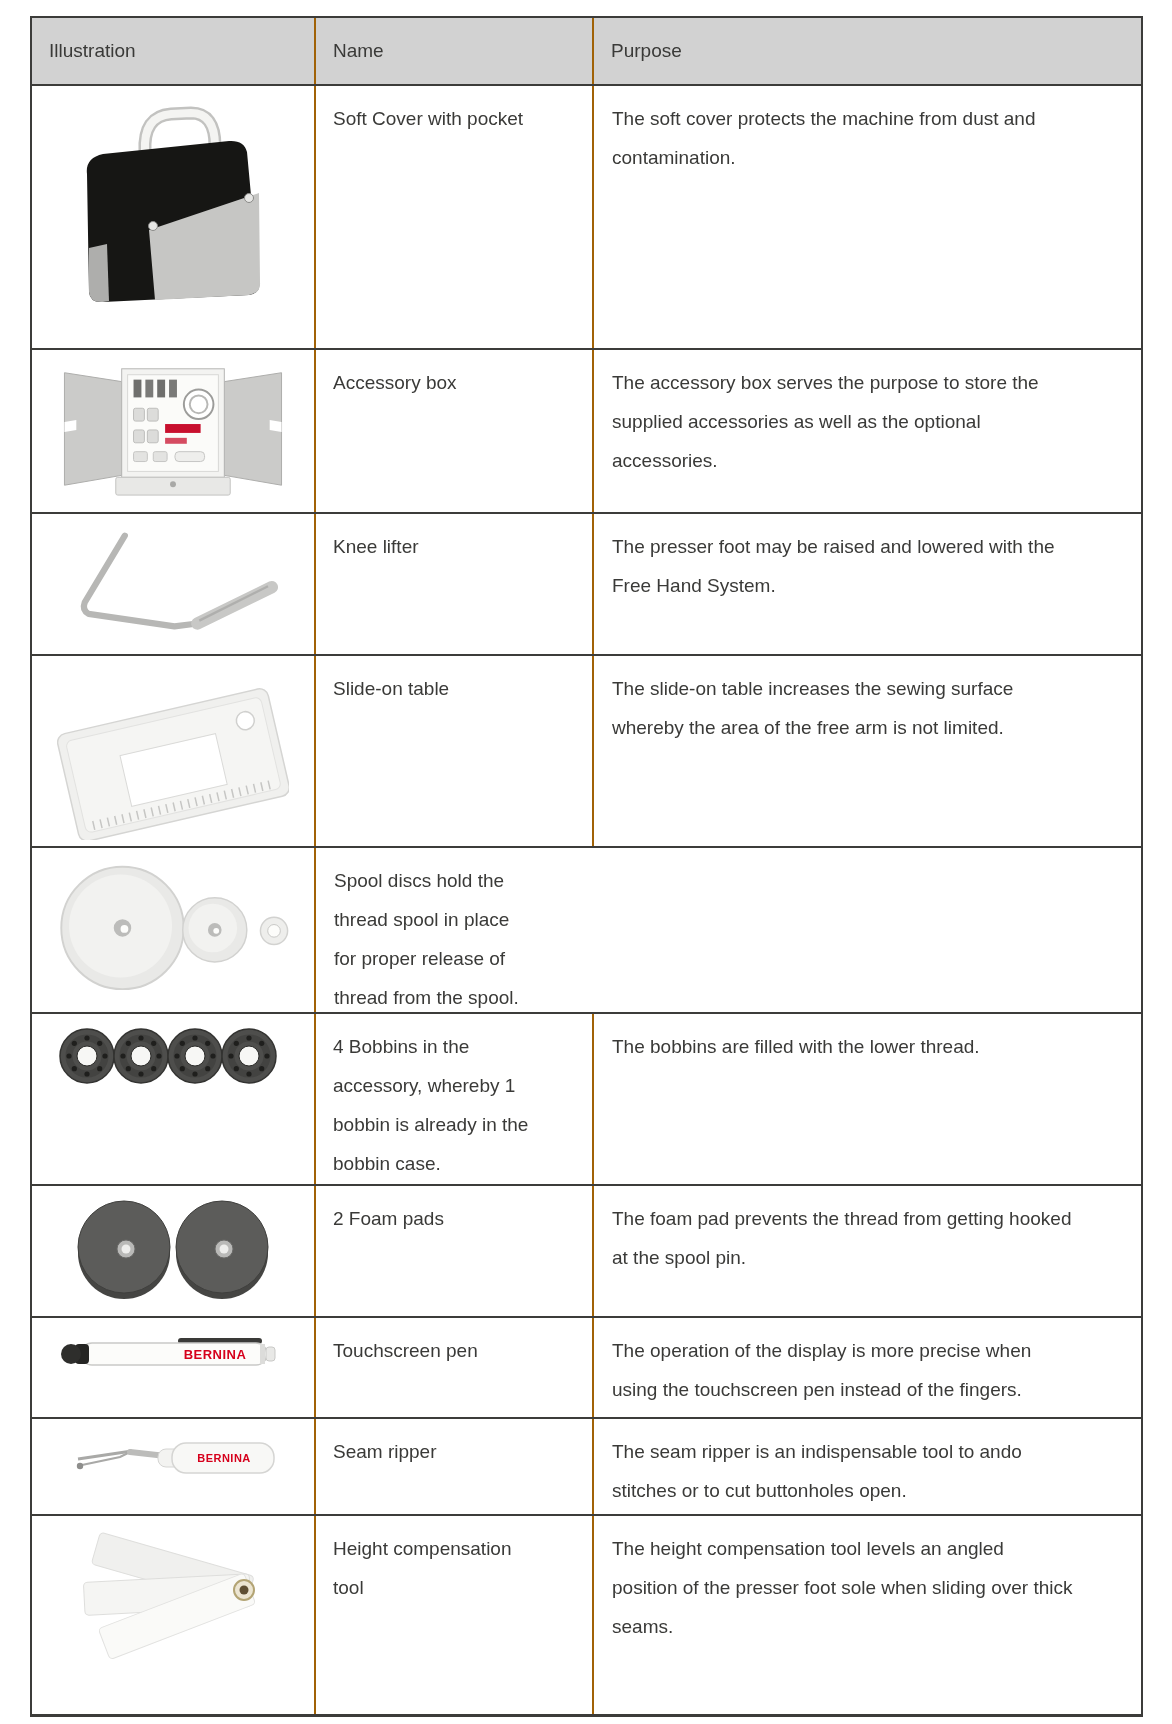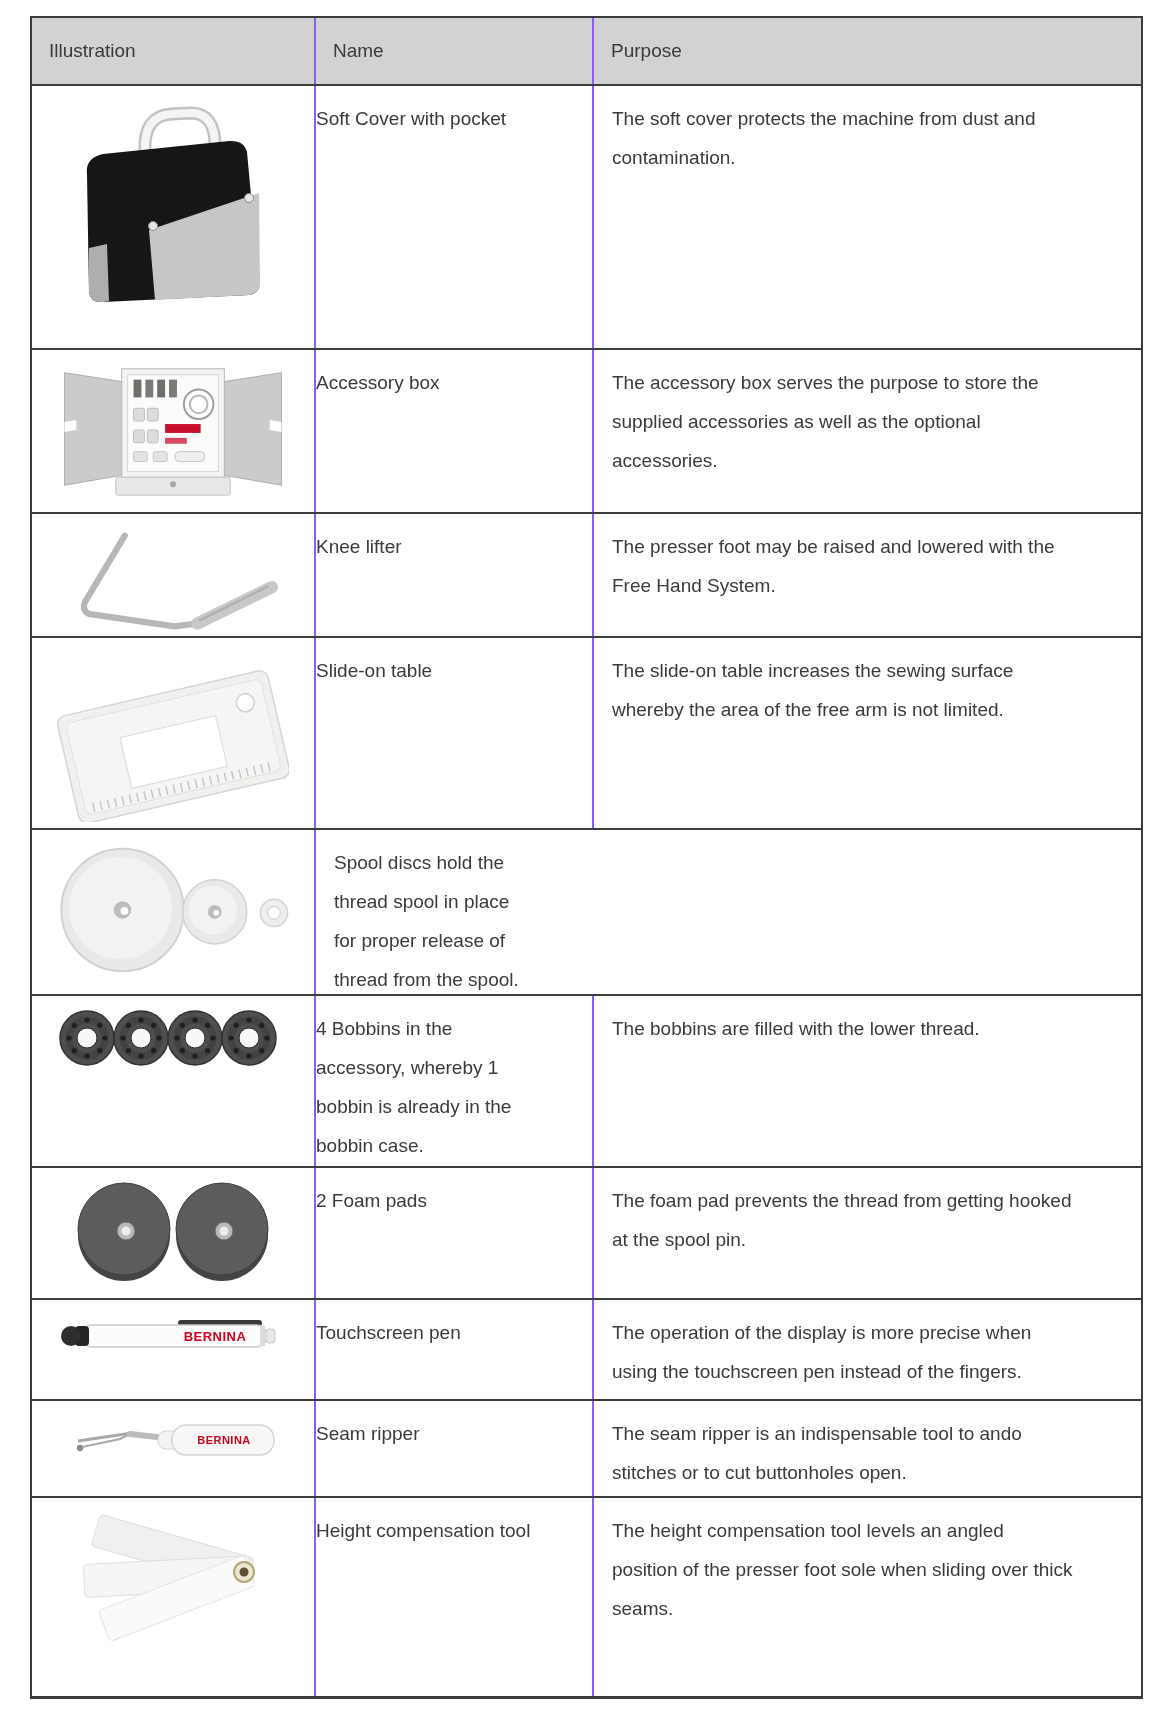--- a/index.html
+++ b/index.html
@@ -1,29 +1,29 @@
 <!DOCTYPE html>
 <html><head>
 <meta charset="utf-8">
 <style>
   *{box-sizing:border-box;margin:0;padding:0}
   html,body{background:#ffffff}
   body{width:1172px;height:1724px;position:relative;font-family:"Liberation Sans","DejaVu Sans",sans-serif;color:#3a3a38}
   .acc-table{position:absolute;left:30px;top:16px;width:1113px;border:2px solid #3c3c3a;border-bottom-width:3px;background:#fff}
   .row{display:grid;grid-template-columns:284px 278px 547px;border-bottom:2px solid #3c3c3a}
   .row:last-child{border-bottom:none}
-  .cell{border-right:2px solid #8b5cf6;overflow:hidden}
+  .cell{border-right:2px solid #a16207;overflow:hidden}
   .cell:last-child{border-right:none}
   .head{height:68px;background:#d2d2d2}
   .head .cell{display:flex;align-items:center;padding-left:17px;font-size:19px}
   .name,.purpose{font-size:19px;line-height:39px;padding-top:13px}
-  .name{padding-right:52px}
+  .name{padding-left:17px;padding-right:52px}
   .purpose{padding-left:18px;padding-right:68px}
   .ill{display:flex;justify-content:center;align-items:flex-start}
-  .r1{height:264px}.r2{height:164px}.r3{height:124px}.r4{height:192px}.r5{height:166px}
+  .r1{height:264px}.r2{height:164px}.r3{height:142px}.r4{height:192px}.r5{height:166px}
   .r6{height:172px}.r7{height:132px}.r8{height:101px}.r9{height:97px}.r10{height:198px}
   .r1 svg{margin-top:10px}.r2 svg{margin-top:3px}.r3 svg{margin-top:14px}.r4 svg{margin-top:12px}
   .r5 svg{margin-top:10px}.r6 svg{margin-top:12px}.r7 svg{margin-top:12px}.r8 svg{margin-top:14px}
   .r9 svg{margin-top:10px}.r10 svg{margin-top:14px}
   .brandtext{font-family:"Liberation Sans",sans-serif;font-weight:bold}
 </style>
 </head>
 <body>
 
 <div class="acc-table">

